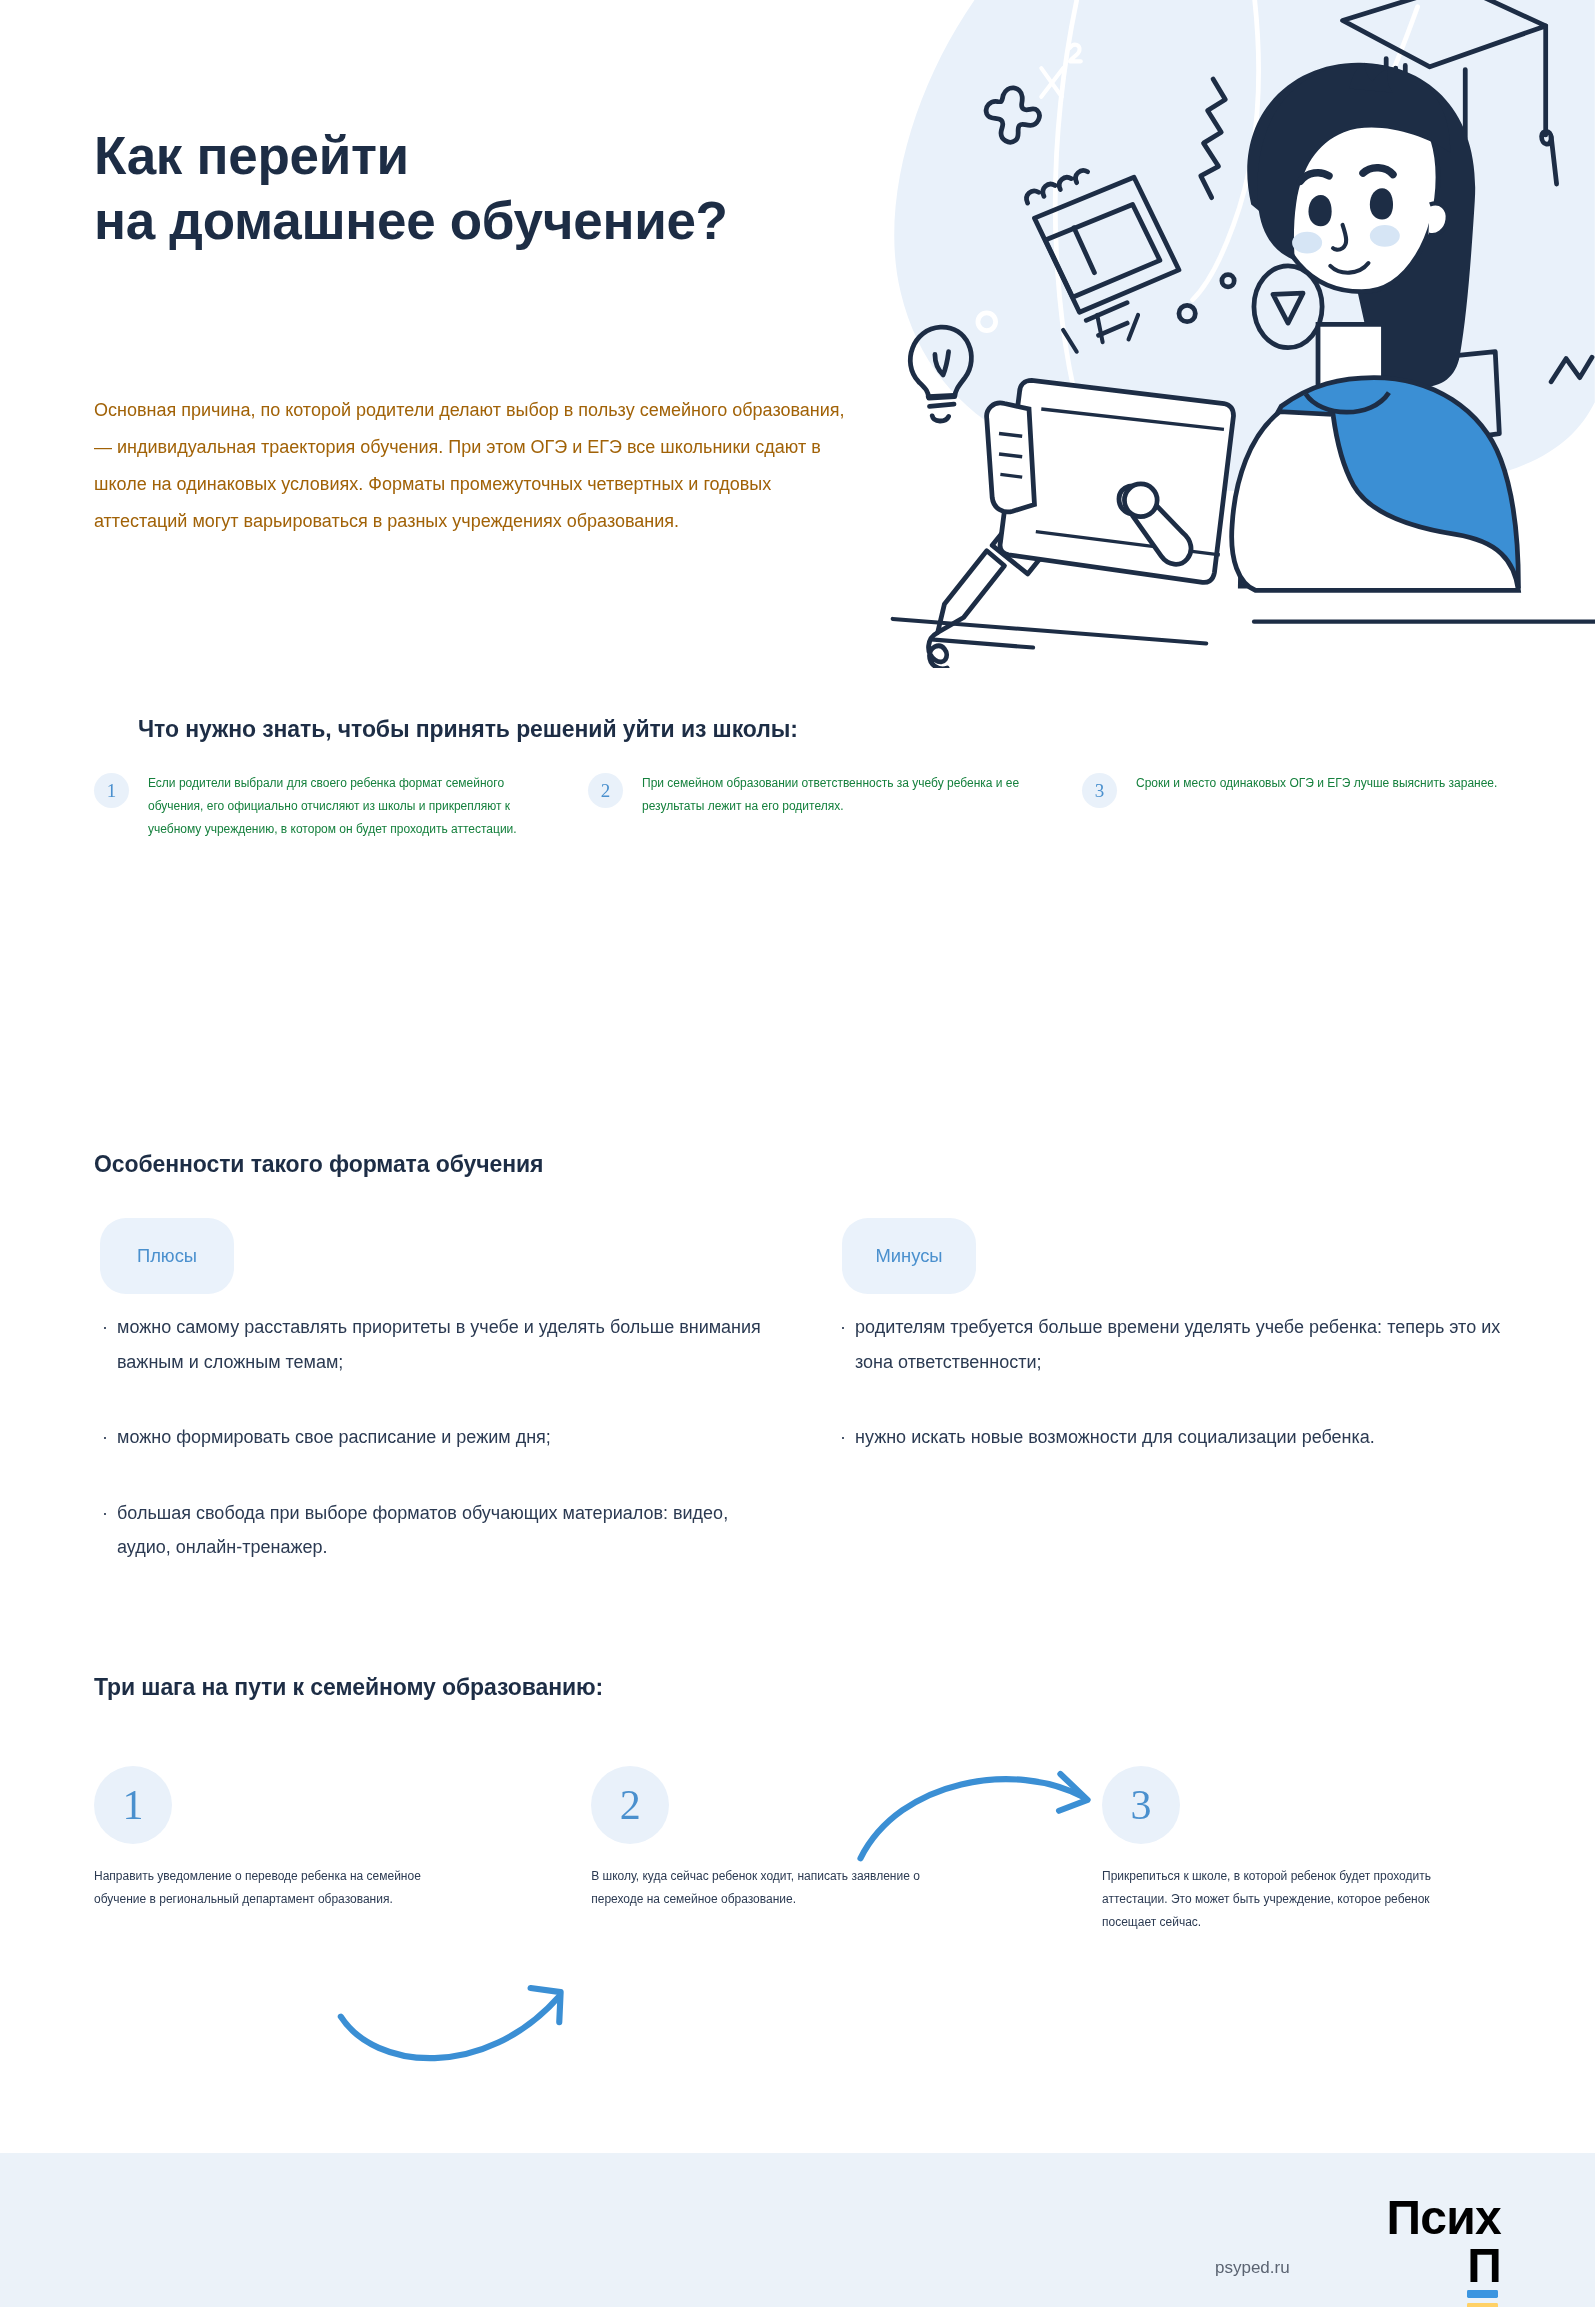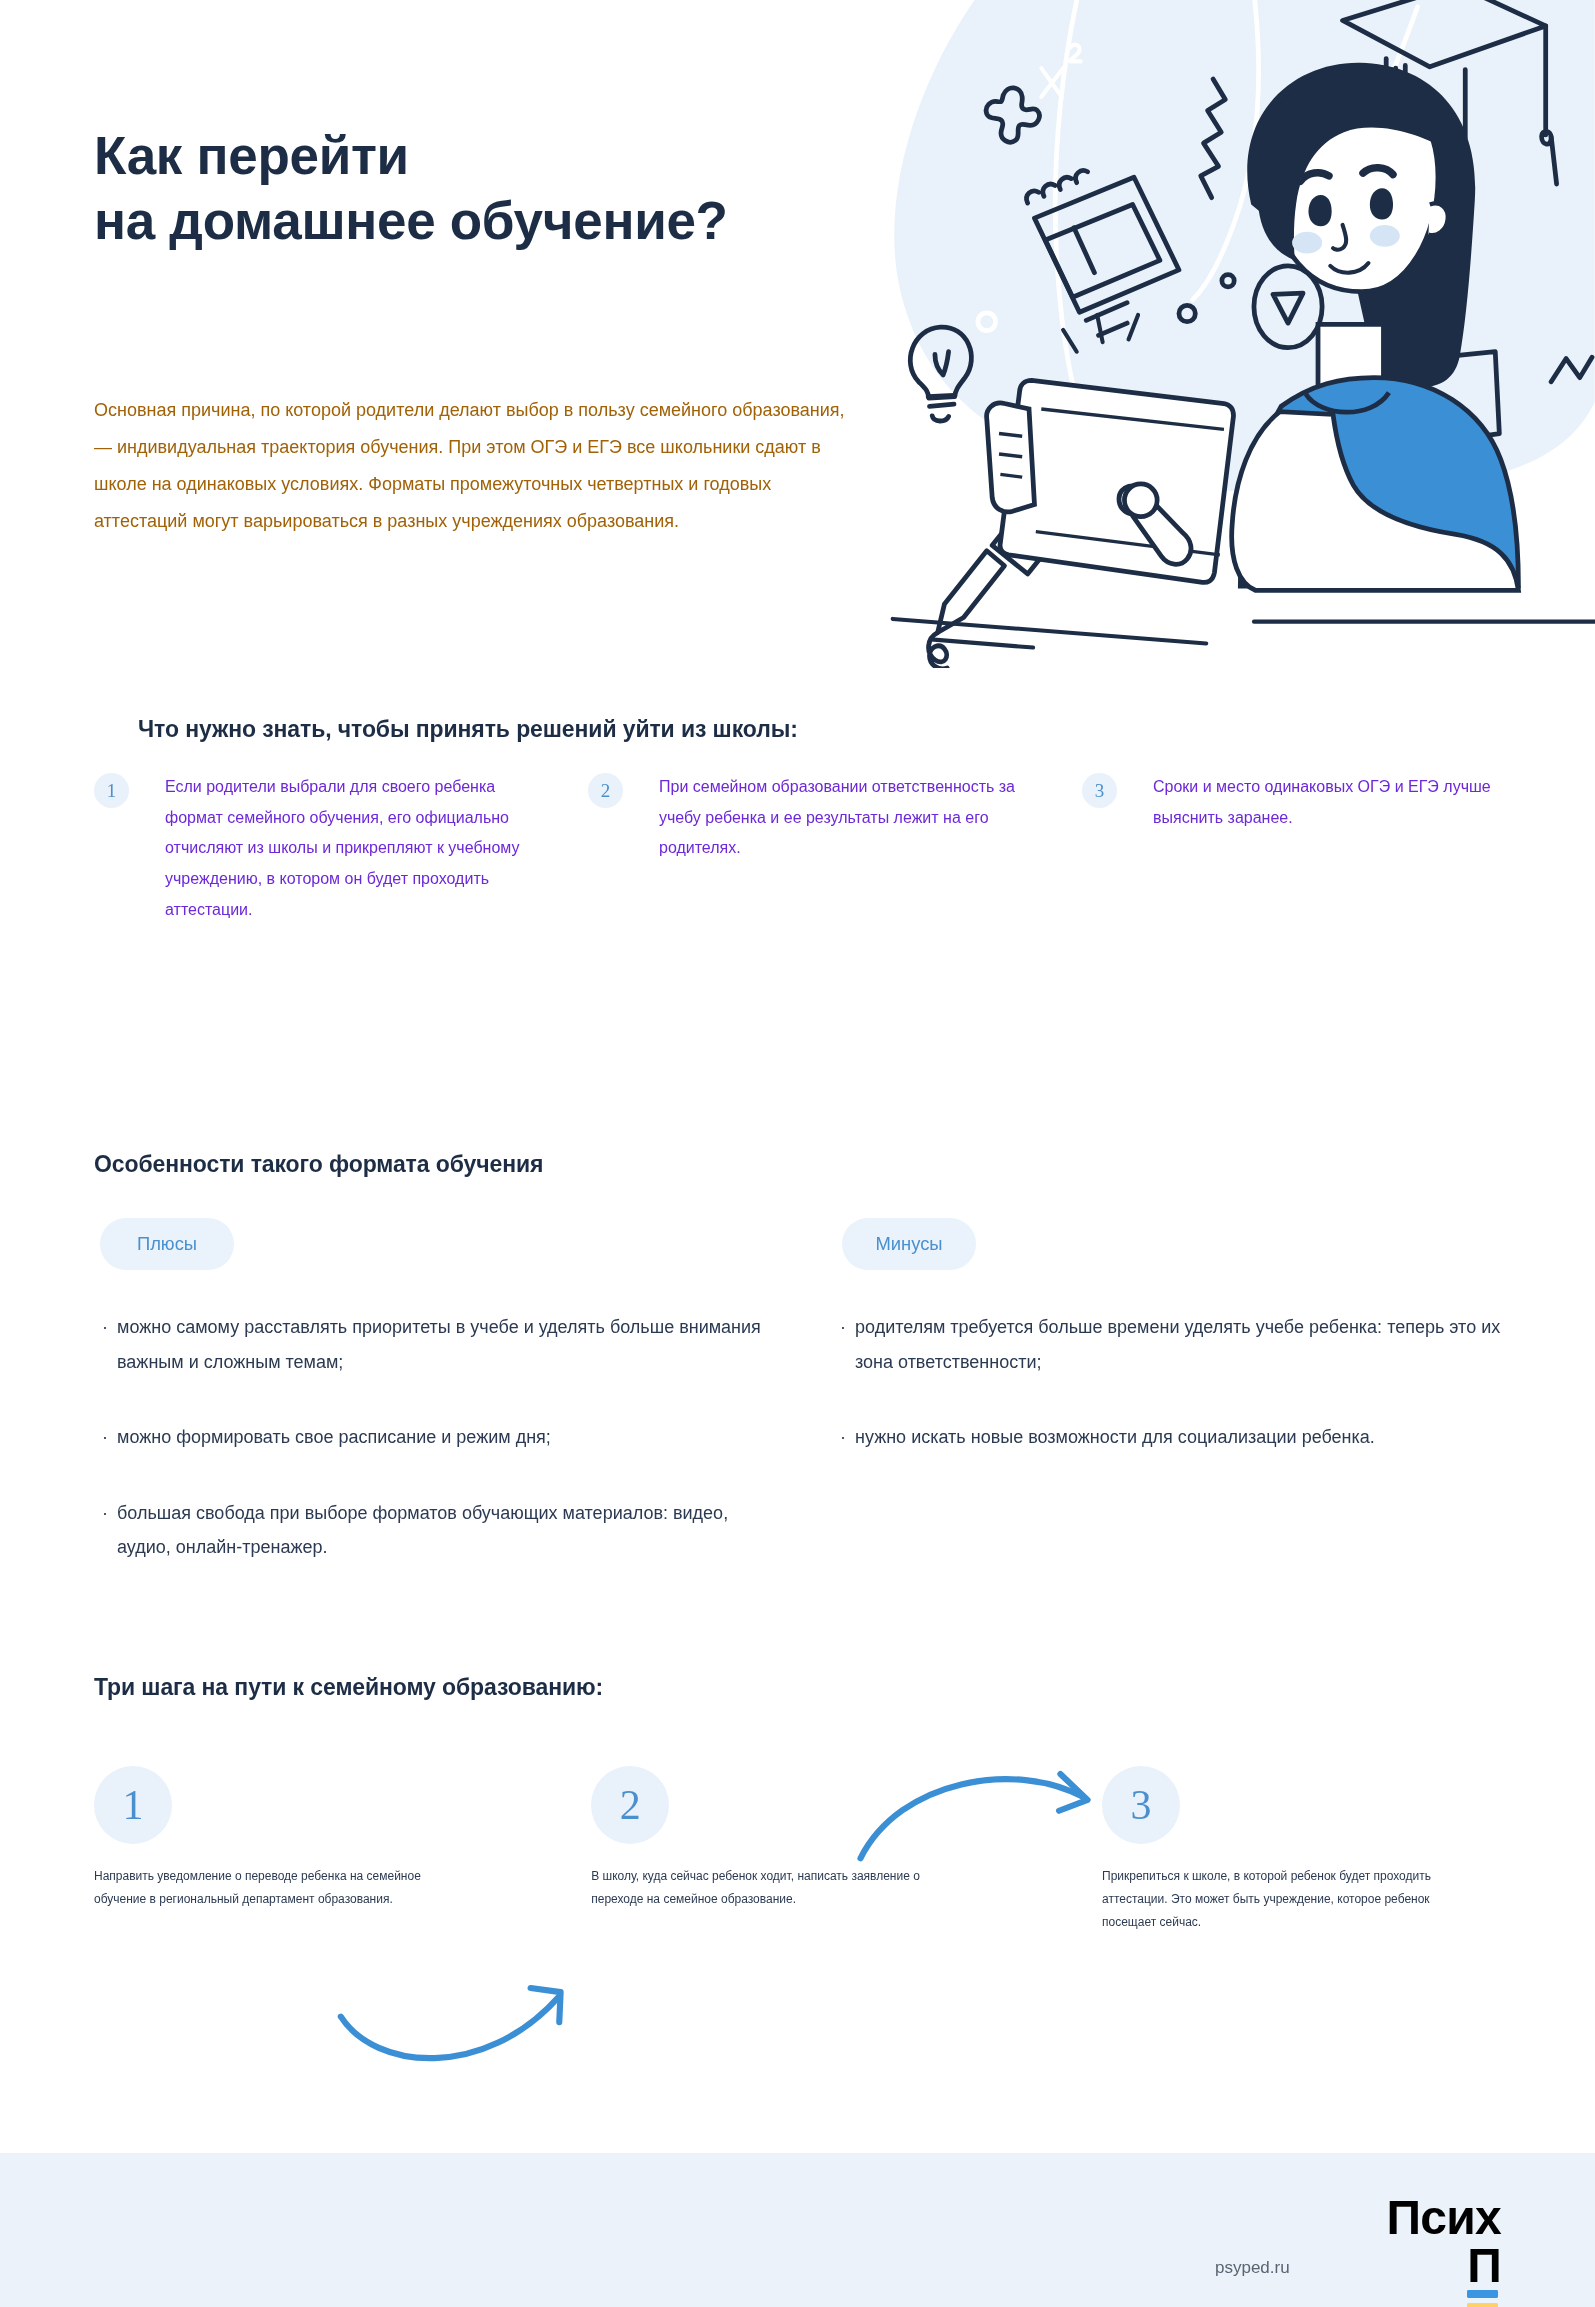--- a/index.html
+++ b/index.html
@@ -88,40 +88,40 @@
     color: #4a90ce;
     font-size: 19px;
     font-weight: 400;
     display: flex;
     align-items: center;
     justify-content: center;
     margin-top: 1.4px;
     font-family: "Liberation Serif", serif;
   }
   .know-text {
-    margin-left: 36px;
-    font-size: 16px;
+    margin-left: 19px;
+    font-size: 12px;
     line-height: 1.92;
-    color: #6d28d9;
+    color: #15803d;
     max-width: 382px;
   }
 
   
   .pill {
     position: absolute;
     height: 52px;
     border-radius: 26px;
     background: #eaf2fb;
     color: #4a90ce;
     font-size: 18.4px;
     font-weight: 400;
     display: flex;
     align-items: center;
     justify-content: center;
-    padding: 0 30px;
+    padding: 12px 30px;
   }
   #pill-pros { left: 100px; top: 1218px; min-width: 74px; }
   #pill-cons { left: 842px; top: 1218px; min-width: 74px; }
 
   
   .feat-col { position: absolute; top: 1310px; }
   #col-pros { left: 102px; width: 689px; }
   #col-cons { left: 840px; width: 689px; }
   .feat-item {
     display: flex;

